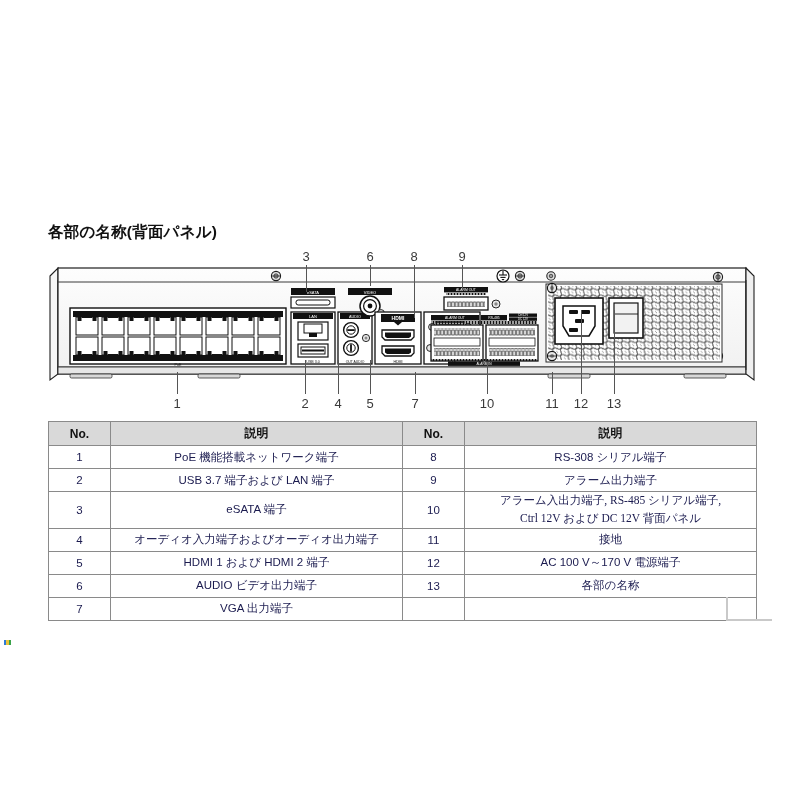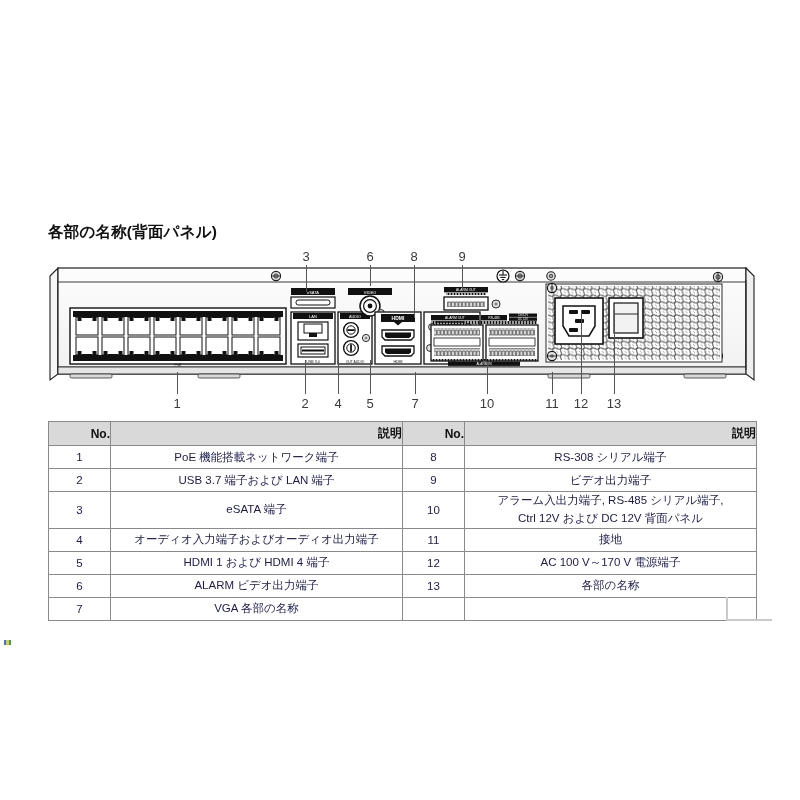--- a/index.html
+++ b/index.html
@@ -73,34 +73,33 @@
     padding: 0;
     height: 22px;
     font-weight: normal;
   }
   #spec-table th {
     background: #d9d9d9;
     font-weight: bold;
     color: #111;
     font-size: 12px;
     height: 23px;
-    text-align: right;
   }
   .col-no { width: 62px; }
   .col-desc { width: 292px; }
   td.desc, th.desc { padding: 0 4px; }
   td.tall { height: 44px; }
   td.empty-cell {
     border-left: 1px solid #8a8a8a;
     border-right: 1px solid #8a8a8a;
     border-top: none;
     border-bottom: none;
     background: #fff;
   }
-  .two-line { line-height: 1.55; }
+  .two-line { line-height: 1.55; font-family: Liberation Serif, serif; }
 
   
   #corner-swatch {
     position: absolute;
     left: 4px;
     top: 640px;
     width: 7px;
     height: 5px;
     background: linear-gradient(90deg,#2e7bd6 0 33%, #e8c23a 33% 66%, #3aa34a 66% 100%);
   }
@@ -538,52 +537,52 @@
     <tr>
       <td>1</td>
       <td class="desc">PoE 機能搭載ネットワーク端子</td>
       <td>8</td>
       <td class="desc">RS-308 シリアル端子</td>
     </tr>
     <tr>
       <td>2</td>
       <td class="desc">USB 3.7 端子および LAN 端子</td>
       <td>9</td>
-      <td class="desc">ビデオ出力端子</td>
+      <td class="desc">アラーム出力端子</td>
     </tr>
     <tr>
       <td class="tall">3</td>
       <td class="tall desc">eSATA 端子</td>
       <td class="tall">10</td>
       <td class="tall desc two-line">
         <span>アラーム入出力端子, RS-485 シリアル端子,</span><br>
         <span>Ctrl 12V および DC 12V 背面パネル</span>
       </td>
     </tr>
     <tr>
       <td>4</td>
       <td class="desc">オーディオ入力端子およびオーディオ出力端子</td>
       <td>11</td>
       <td class="desc">接地</td>
     </tr>
     <tr>
       <td>5</td>
-      <td class="desc">HDMI 1 および HDMI 4 端子</td>
+      <td class="desc">HDMI 1 および HDMI 2 端子</td>
       <td>12</td>
       <td class="desc">AC 100 V～170 V 電源端子</td>
     </tr>
     <tr>
       <td>6</td>
-      <td class="desc">ALARM ビデオ出力端子</td>
+      <td class="desc">AUDIO ビデオ出力端子</td>
       <td>13</td>
       <td class="desc">各部の名称</td>
     </tr>
     <tr>
       <td>7</td>
-      <td class="desc">VGA 各部の名称</td>
+      <td class="desc">VGA 出力端子</td>
       <td class="empty-cell"></td>
       <td class="empty-cell"></td>
     </tr>
   </tbody>
 </table>
 
 <div id="corner-rule-v"></div>
 <div id="corner-rule-h"></div>
 <div id="corner-swatch"></div>
 

